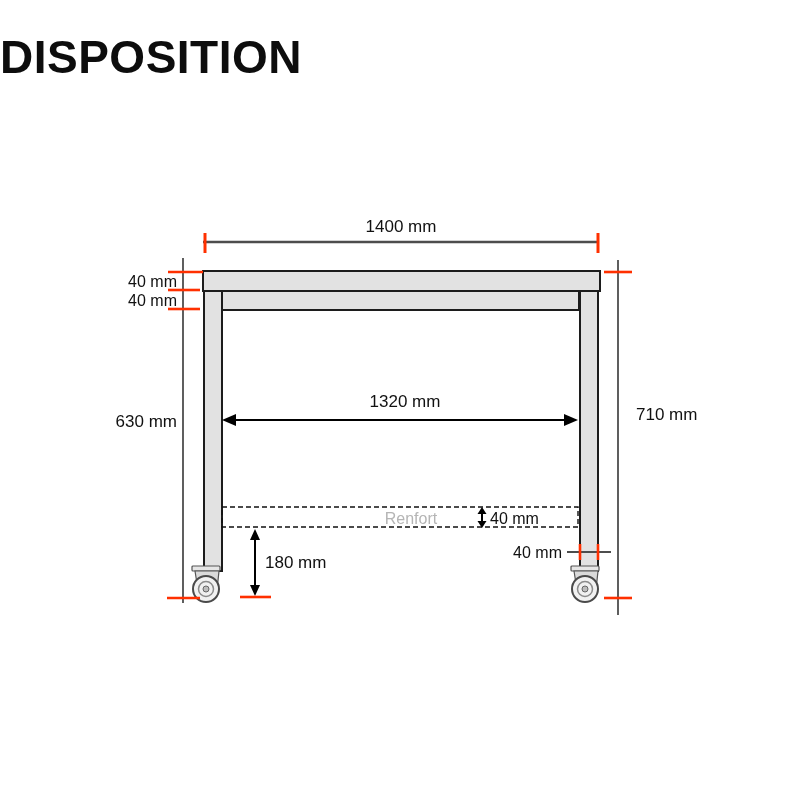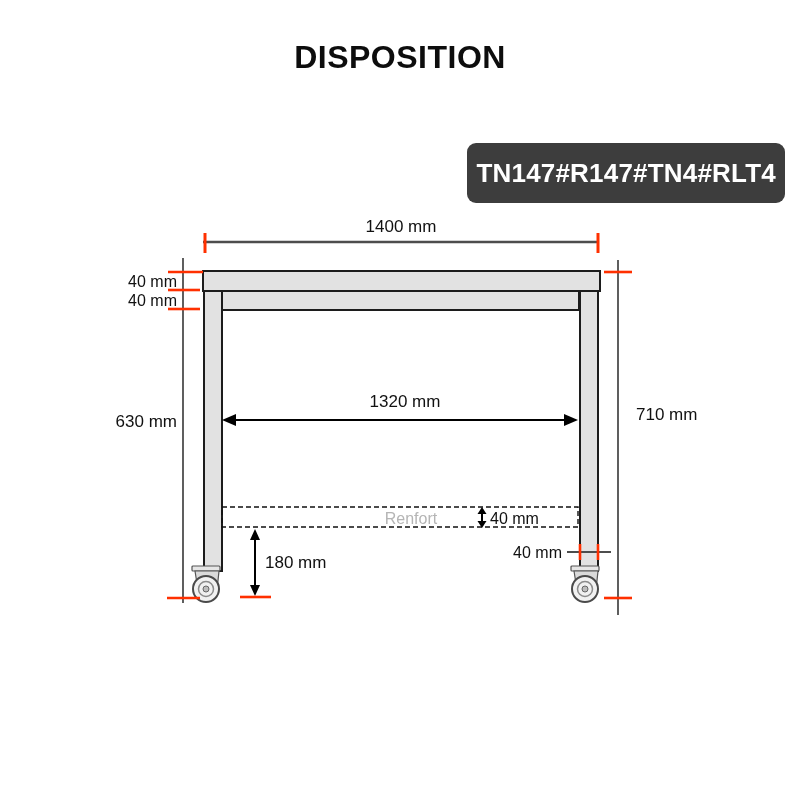--- a/index.html
+++ b/index.html
@@ -3,21 +3,21 @@
 <meta charset="utf-8">
 <style>
   html,body{margin:0;padding:0;background:#ffffff;}
   body{
     font-family:"Liberation Sans","DejaVu Sans",sans-serif;
     width:800px;height:800px;position:relative;overflow:hidden;color:#111;
   }
   .page{position:absolute;inset:0;width:800px;height:800px;background:#ffffff;}
   .title{
     position:absolute;top:34px;left:0;width:800px;
-    text-align:center;font-weight:800;font-size:32px;line-height:46px;
+    font-weight:800;font-size:46px;line-height:46px;
     letter-spacing:.5px;color:#0d0d0d;
   }
   .badge{
     position:absolute;top:143px;right:15px;height:60px;
     background:#3d3d3d;color:#ffffff;border-radius:9px;
     font-weight:700;font-size:26px;letter-spacing:.2px;
     line-height:60px;padding:0 9px;white-space:nowrap;
   }
   svg{position:absolute;top:0;left:0;}
   text{font-family:"Liberation Sans","DejaVu Sans",sans-serif;fill:#111;}
@@ -27,21 +27,20 @@
 </style>
 </head>
 <body>
 
 <div class="page">
 
   <div class="title">
     <div>DISPOSITION</div>
   </div>
 
-  <div class="badge">TN147#R147#TN4#RLT4</div>
 
   <svg width="800" height="800" viewBox="0 0 800 800">
     <defs>
       <g id="caster">
         <rect x="-14" y="0" width="28" height="5" rx="1" fill="#e6e6e6" stroke="#555" stroke-width="1.2"></rect>
         <path d="M -11 5 L -8 24 A 9.5 9.5 0 0 0 11 24 L 13 5 Z" fill="#dadada" stroke="#555" stroke-width="1.2"></path>
         <circle cx="0" cy="23" r="13" fill="#f1f1f1" stroke="#4a4a4a" stroke-width="2"></circle>
         <circle cx="0" cy="23" r="7.5" fill="none" stroke="#8b8b8b" stroke-width="1.5"></circle>
         <circle cx="0" cy="23" r="3" fill="#bdbdbd" stroke="#666" stroke-width="1"></circle>
       </g>

